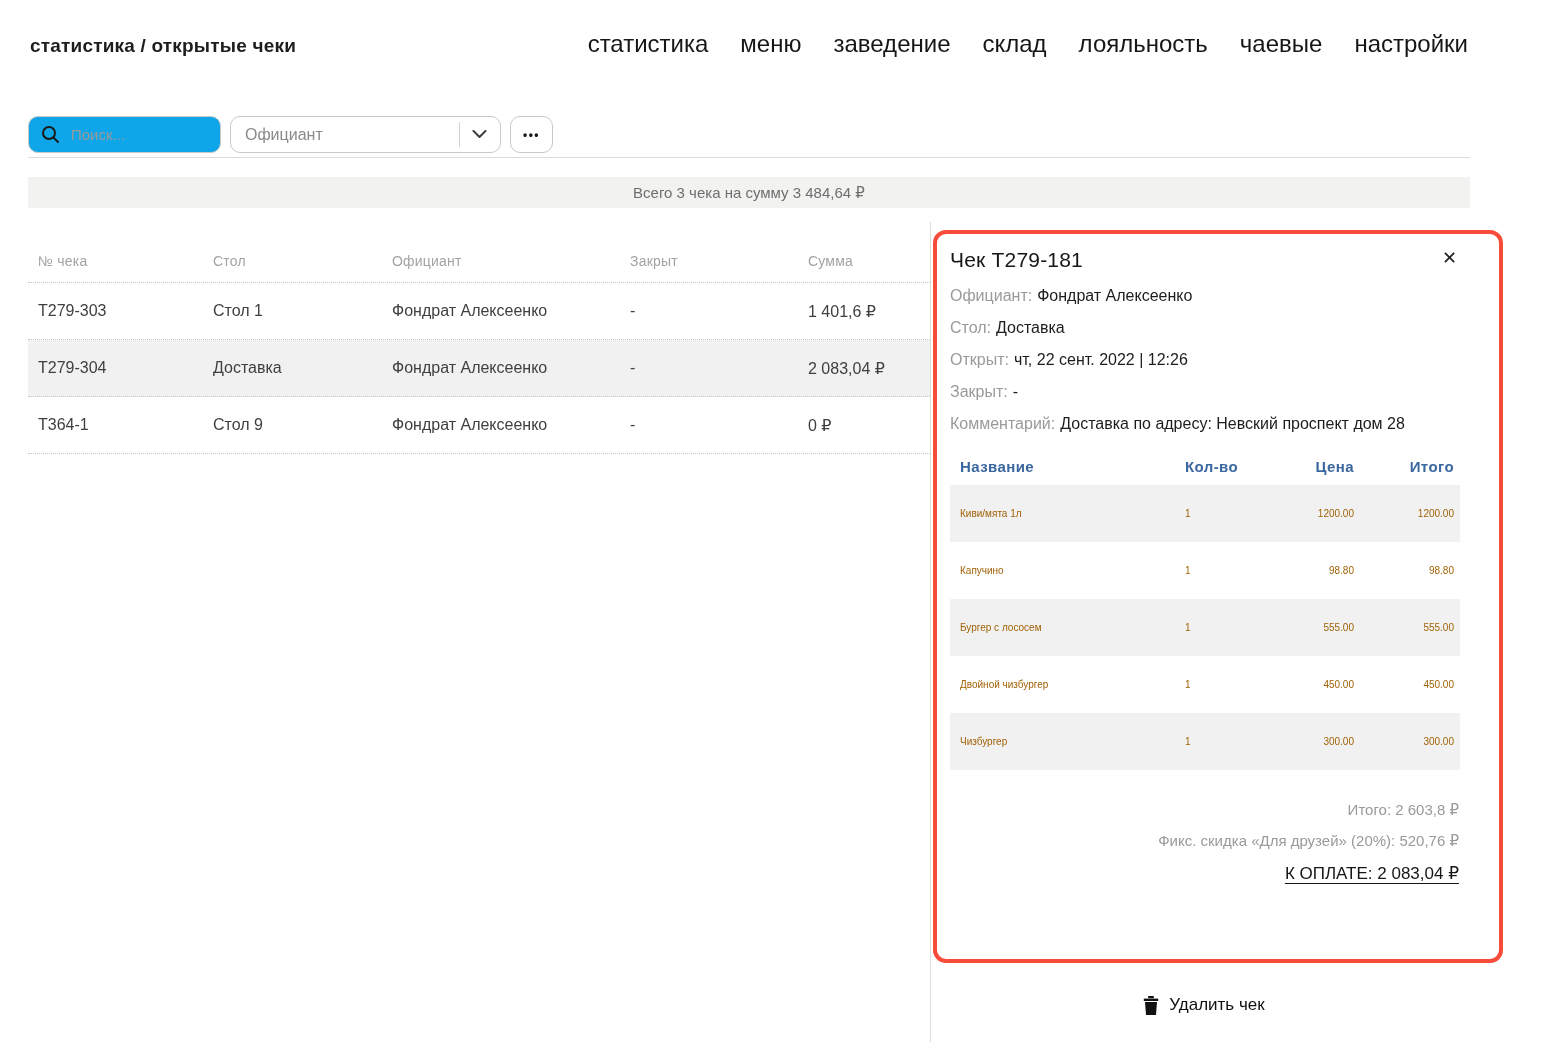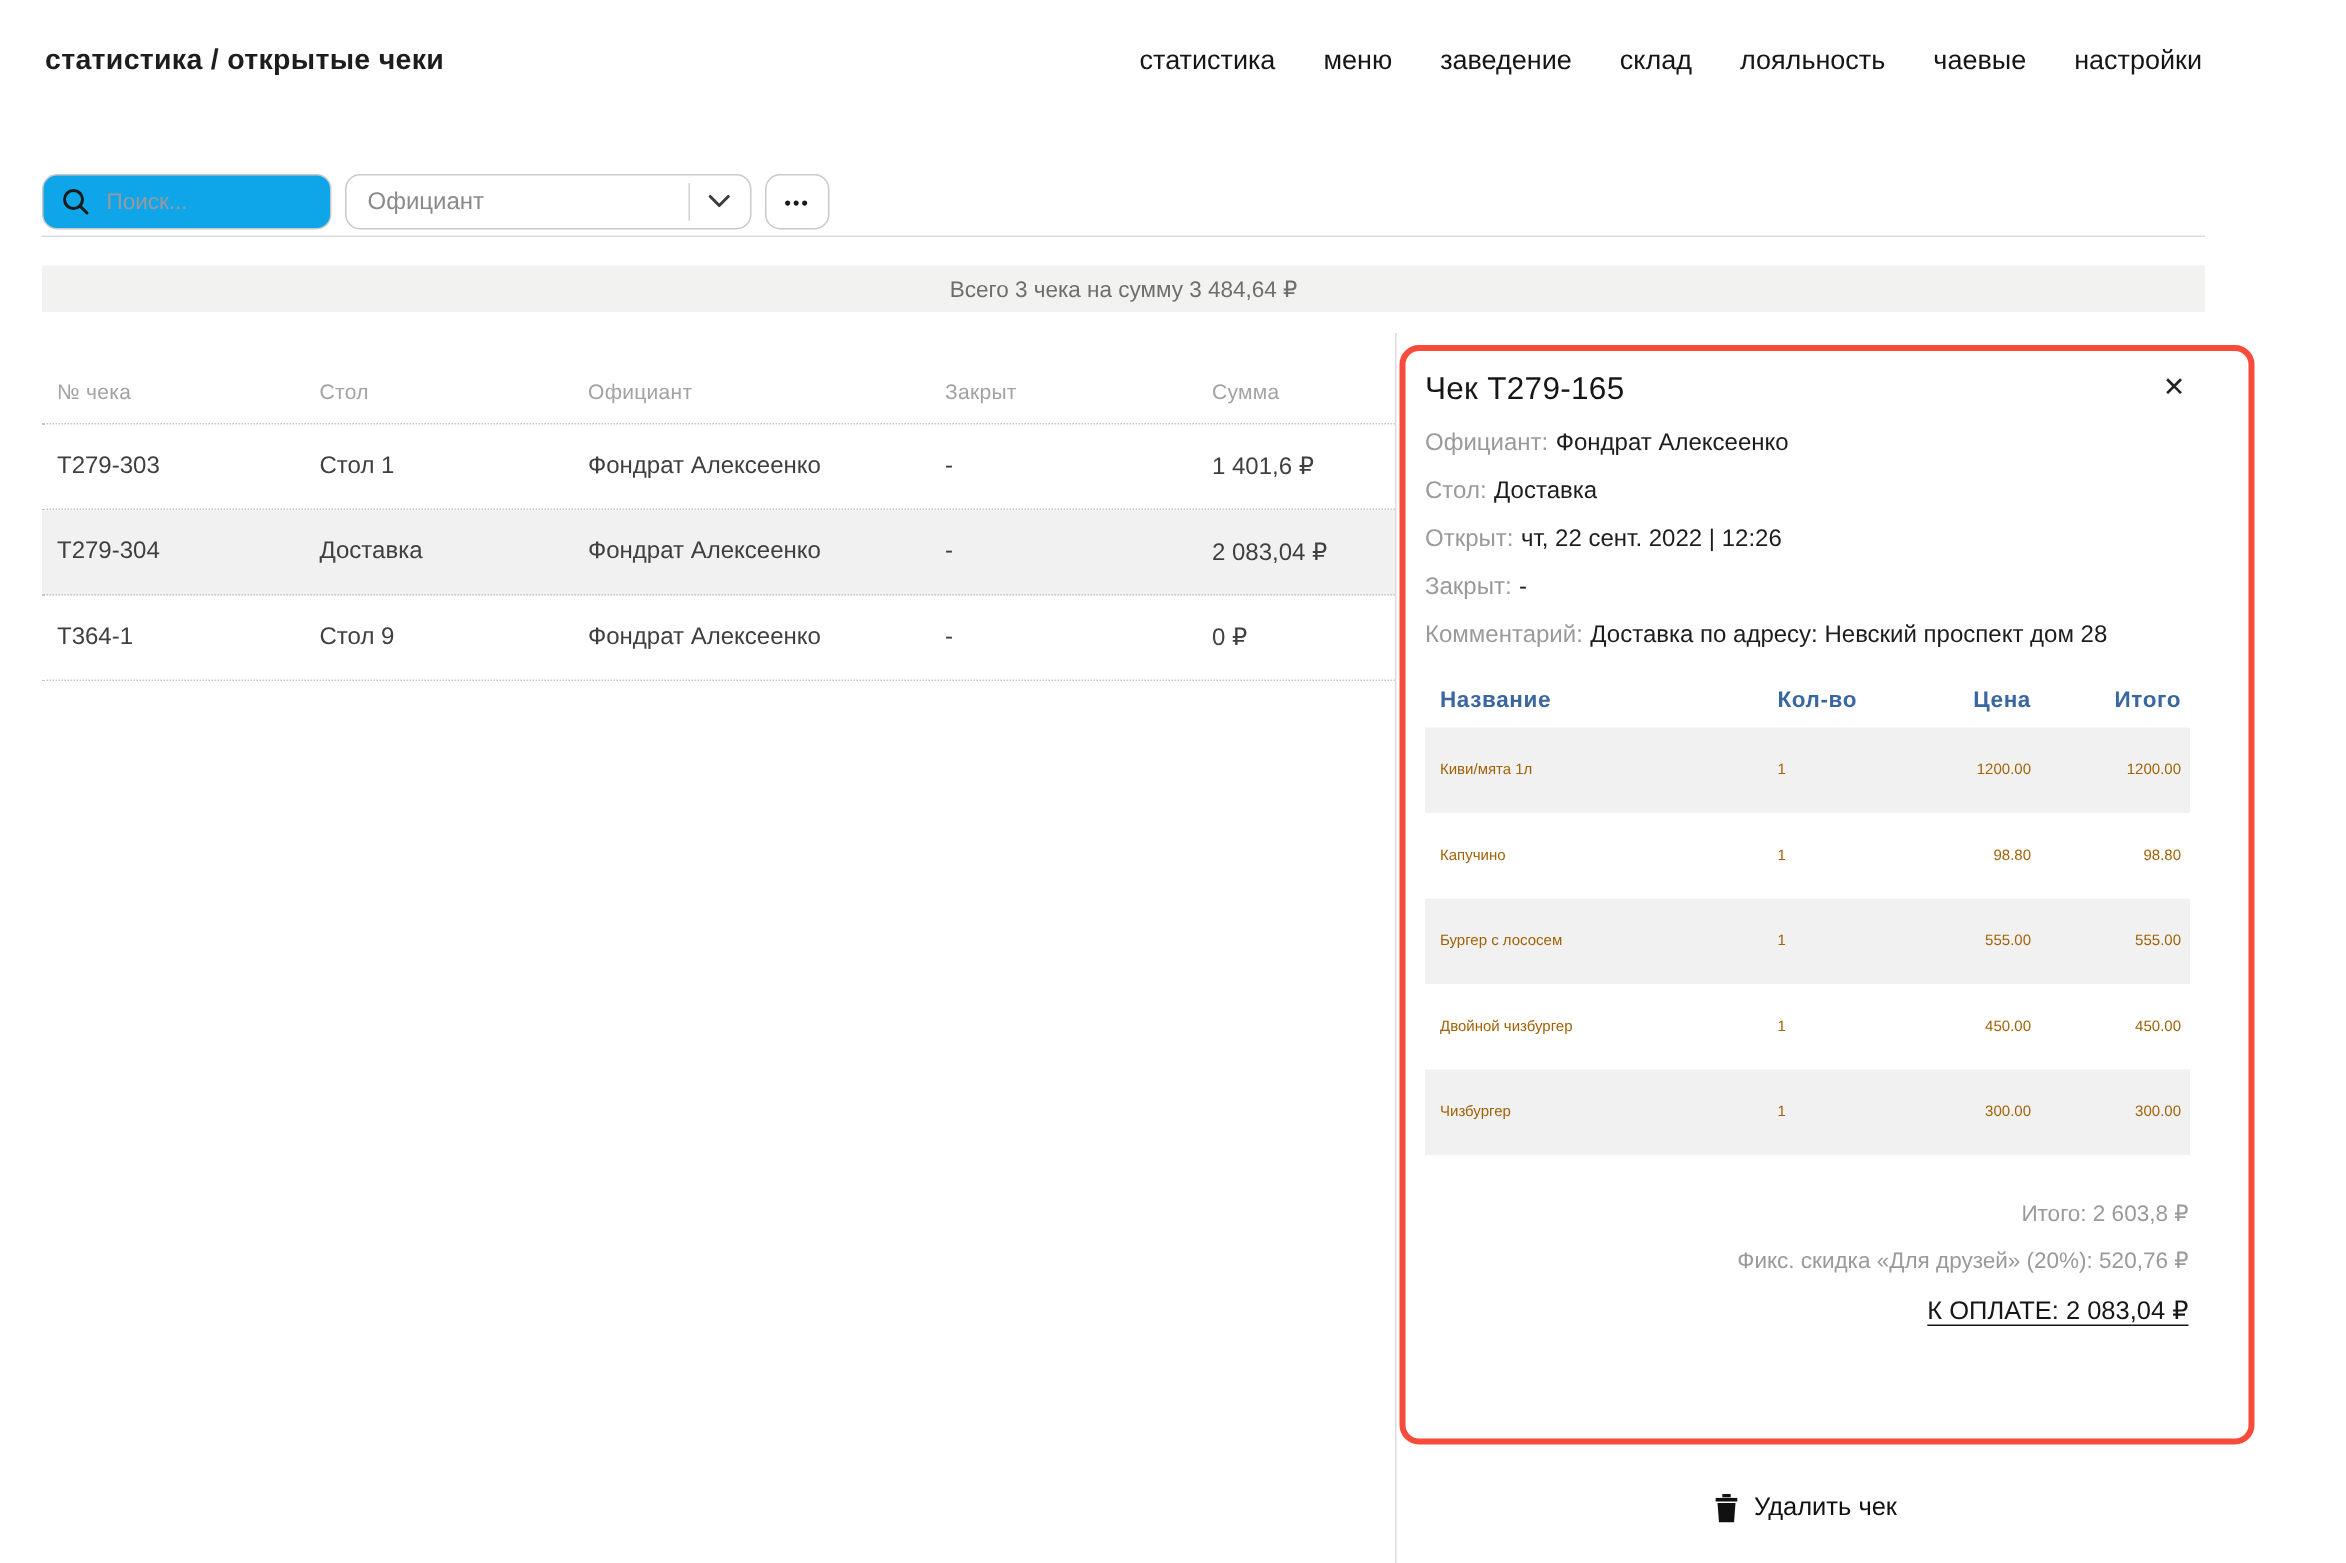--- a/index.html
+++ b/index.html
@@ -7,21 +7,21 @@
   body {
     width:1564px; height:1042px; position:relative; overflow:hidden;
     background:#ffffff; color:#1d1d1d;
     font-family:"Liberation Sans","DejaVu Sans",sans-serif;
   }
 
   
   .topbar { position:absolute; left:30px; top:30px; width:1438px;
     display:flex; justify-content:space-between; align-items:baseline; }
   .breadcrumb { font-size:19px; font-weight:700; letter-spacing:.2px; }
-  .nav { display:flex; gap:32px; font-size:18px; color:#161616; }
+  .nav { display:flex; gap:32px; font-size:24px; color:#161616; }
   .nav span { cursor:pointer; white-space:nowrap; }
 
   
   .filters { position:absolute; left:28px; top:116px; display:flex; gap:9px; }
   .search-box { width:193px; height:37px; border:1px solid #c9c9c9; border-radius:10px;
     display:flex; align-items:center; padding:0 10px 0 12px; background:#0ea5e9; }
   .search-box svg { flex:0 0 auto; margin-right:9px; }
   .search-box input { border:none; outline:none; width:120px; font-size:15px;
     font-family:inherit; color:#333; background:transparent; }
   .search-box input::placeholder { color:#9a9a9a; }
@@ -152,21 +152,21 @@
     <span>Фондрат Алексеенко</span>
     <span>-</span>
     <span>0 ₽</span>
   </div>
 </div>
 
 <div class="panel">
   <div class="red-box">
 
     <div class="panel-head">
-      <div class="panel-title">Чек T279-165</div>
+      <div class="panel-title">Чек T279-181</div>
       <div class="close-btn">✕</div>
     </div>
 
     <div class="details">
       <div class="dline">
         <span class="lbl">Официант:</span><span class="val">Фондрат Алексеенко</span>
       </div>
       <div class="dline">
         <span class="lbl">Стол:</span><span class="val">Доставка</span>
       </div>

